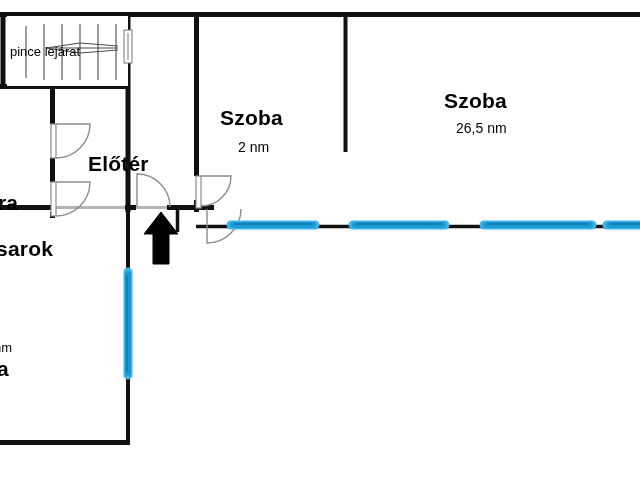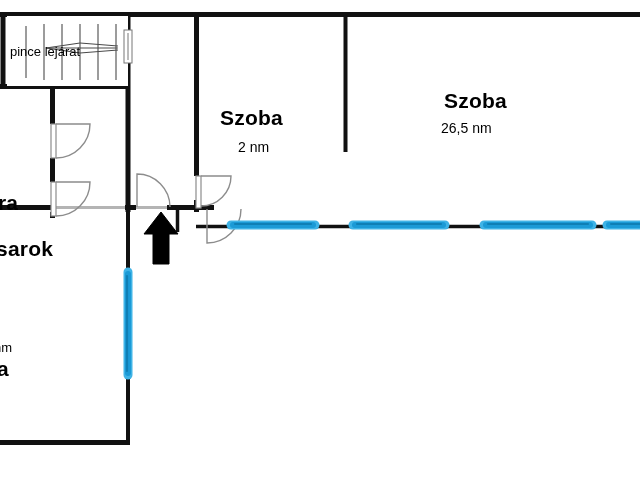--- a/index.html
+++ b/index.html
@@ -150,22 +150,23 @@
     <g>
       <polygon points="161,212 178,234 169,234 169,264 153,264 153,234 144,234" fill="#000000" stroke="#000000" stroke-width="1"></polygon>
     </g>
 
   </svg>
 
   <div class="lbl room-name" style="left:220px;top:106px;">Szoba</div>
   <div class="lbl room-area" style="left:238px;top:139px;">2 nm</div>
 
   <div class="lbl room-name" style="left:444px;top:89px;">Szoba</div>
-  <div class="lbl room-area" style="left:441px;top:120px;text-align:center;">26,5 nm</div>
+  <div class="lbl room-area" style="left:456px;top:120px;text-align:center;">26,5 nm</div>
 
+  <div class="lbl room-name" style="left:88px;top:152px;">Előtér</div>
 
   <div class="lbl room-name" style="left:-2px;top:191px;">ra</div>
   <div class="lbl room-name" style="left:-4px;top:237px;">sarok</div>
   <div class="lbl small-note" style="left:-6px;top:340px;">nm</div>
   <div class="lbl room-name" style="left:-3px;top:357px;">a</div>
 
   <div class="lbl small-note" style="left:10px;top:44px;">pince lejárat</div>
 
 </div>
 

